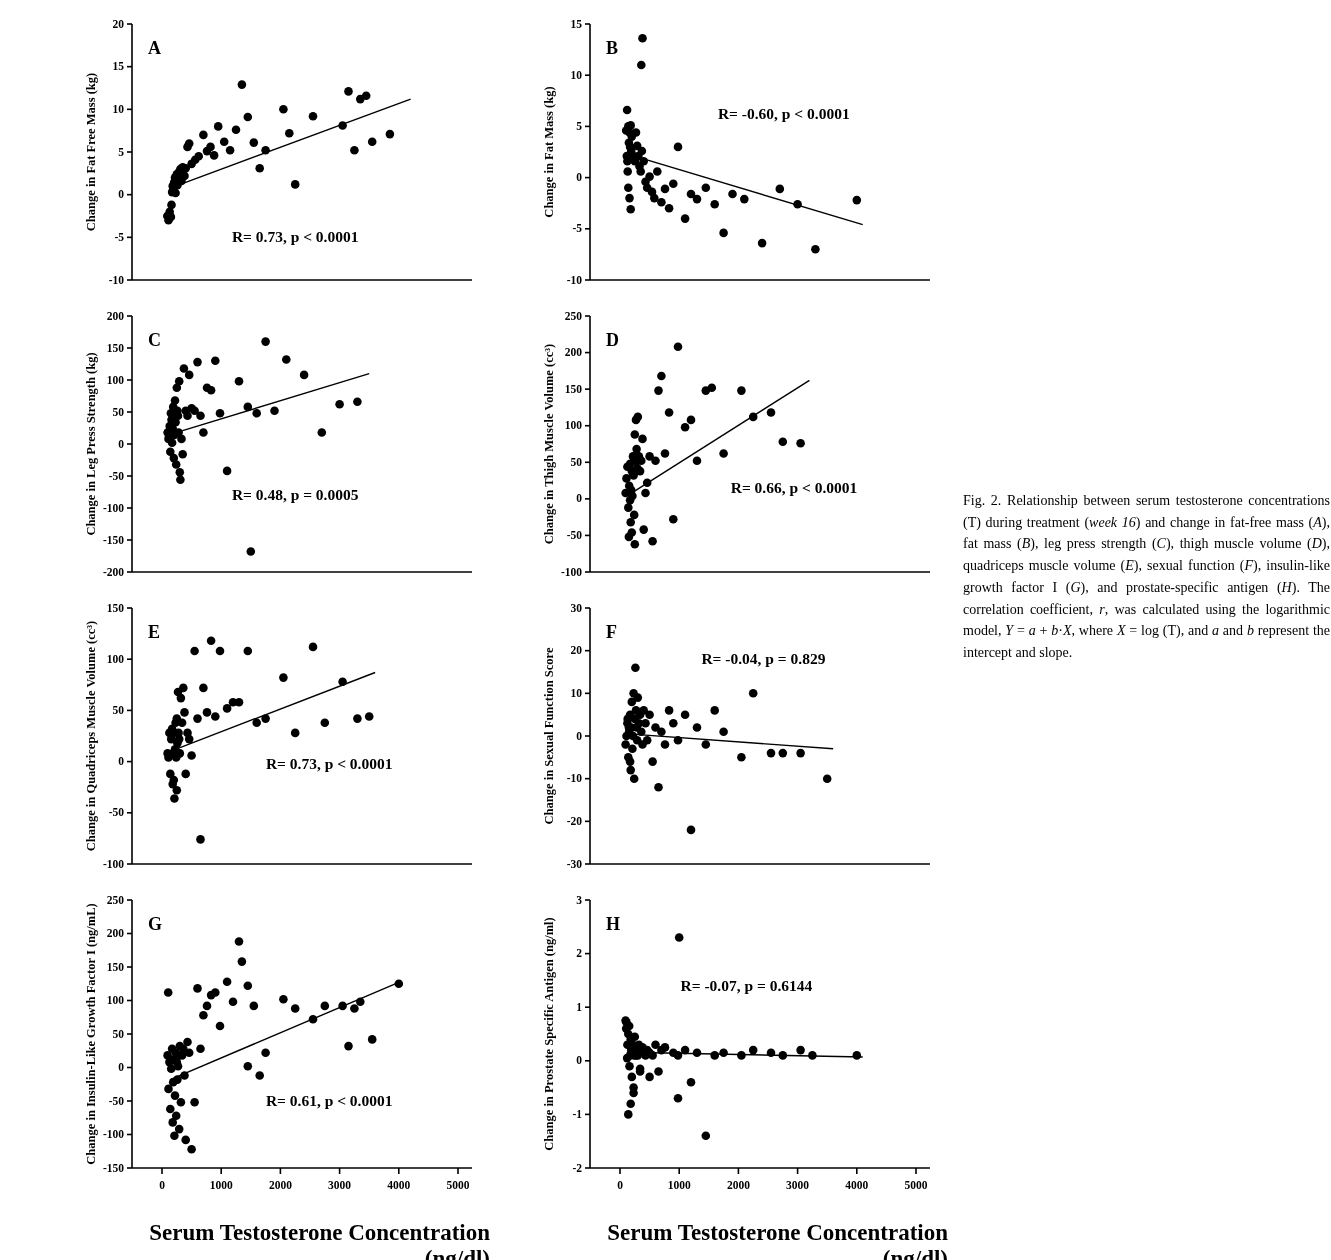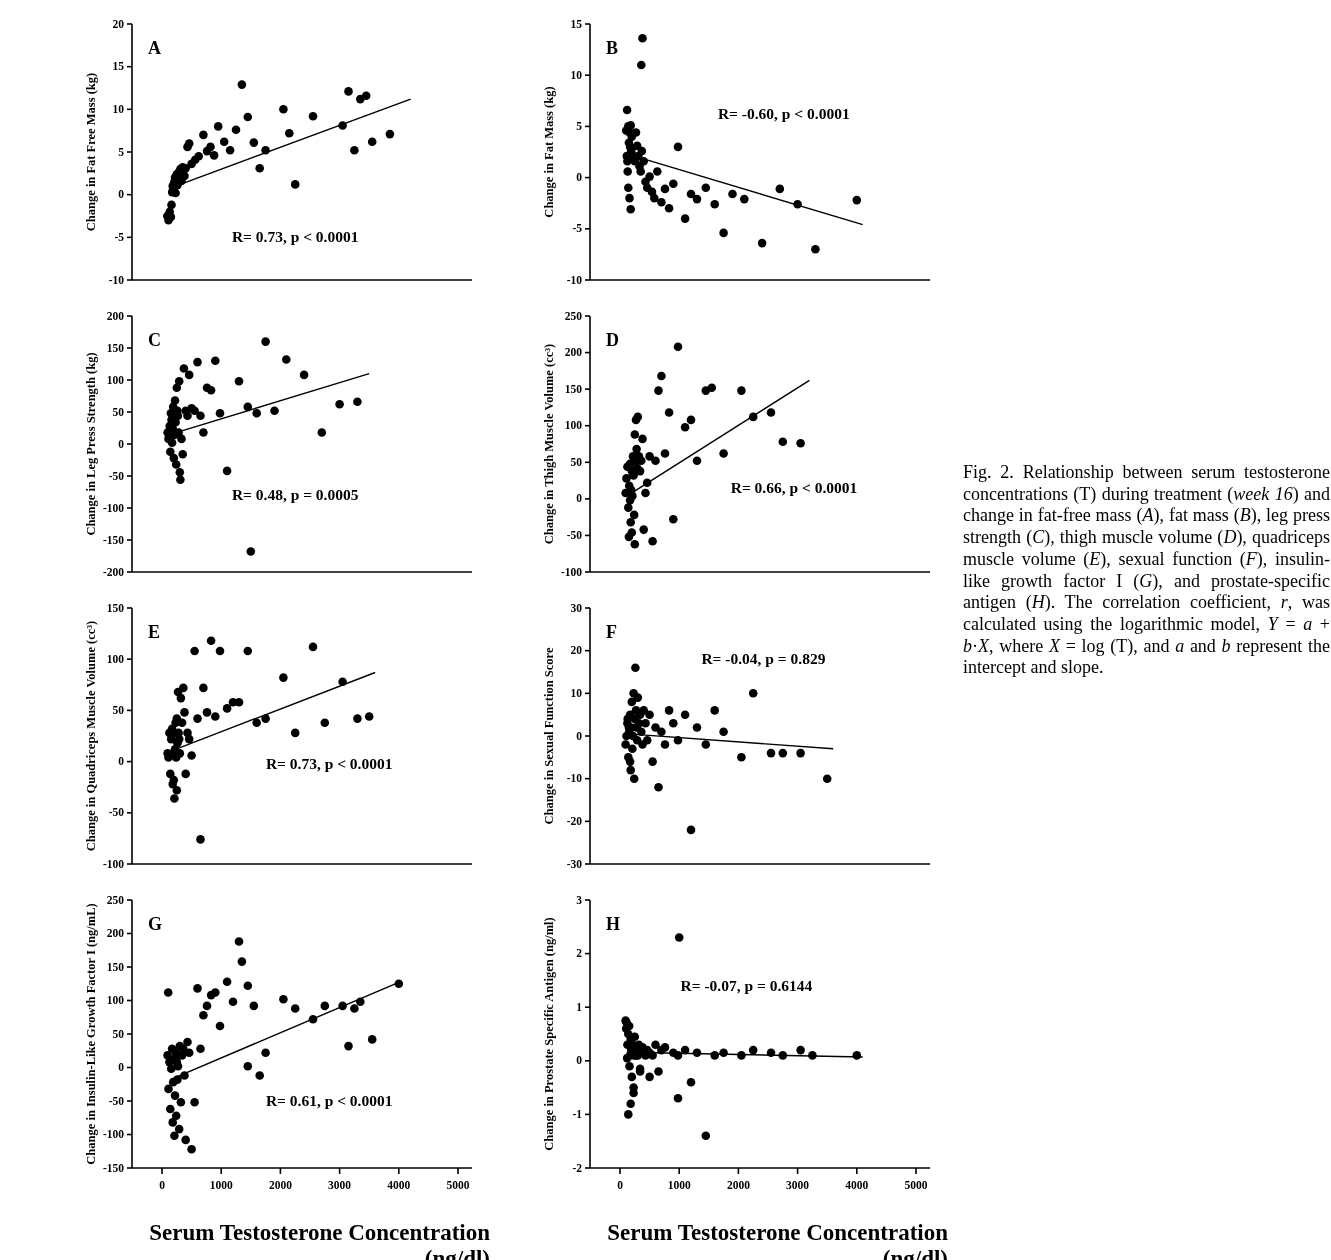--- a/index.html
+++ b/index.html
@@ -3,21 +3,21 @@
 <meta charset="utf-8">
 <style>
   html,body{margin:0;padding:0;background:#fff;}
   .page{position:relative;width:1331px;height:1260px;background:#fff;overflow:hidden;
         font-family:"Liberation Serif",serif;color:#000;}
   .col{position:absolute;top:12px;}
   .col-left{left:82px;}
   .col-right{left:540px;}
   .chart{margin-bottom:8px;}
   .x-title{width:408px;text-align:right;font-weight:bold;font-size:23px;margin-top:12px;font-family:Liberation Serif, serif;}
-  .caption{position:absolute;left:963px;top:462px;width:367px;font-size:18px;line-height:21.7px;
+  .caption{position:absolute;left:963px;top:490px;width:367px;font-size:14px;line-height:21.7px;
            text-align:justify;}
   svg text{font-family:"Liberation Serif",serif;fill:#000;}
   .ax{stroke:#000;stroke-width:1.6;fill:none;}
   .reg{stroke:#000;stroke-width:1.4;fill:none;}
   .tick{font-size:11.5px;font-weight:bold;}
   .axlab{font-size:12.5px;font-weight:bold;}
   .anno{font-size:15.5px;font-weight:bold;}
   .letter{font-size:18px;font-weight:bold;}
   .pt{fill:#000;}
 </style>

